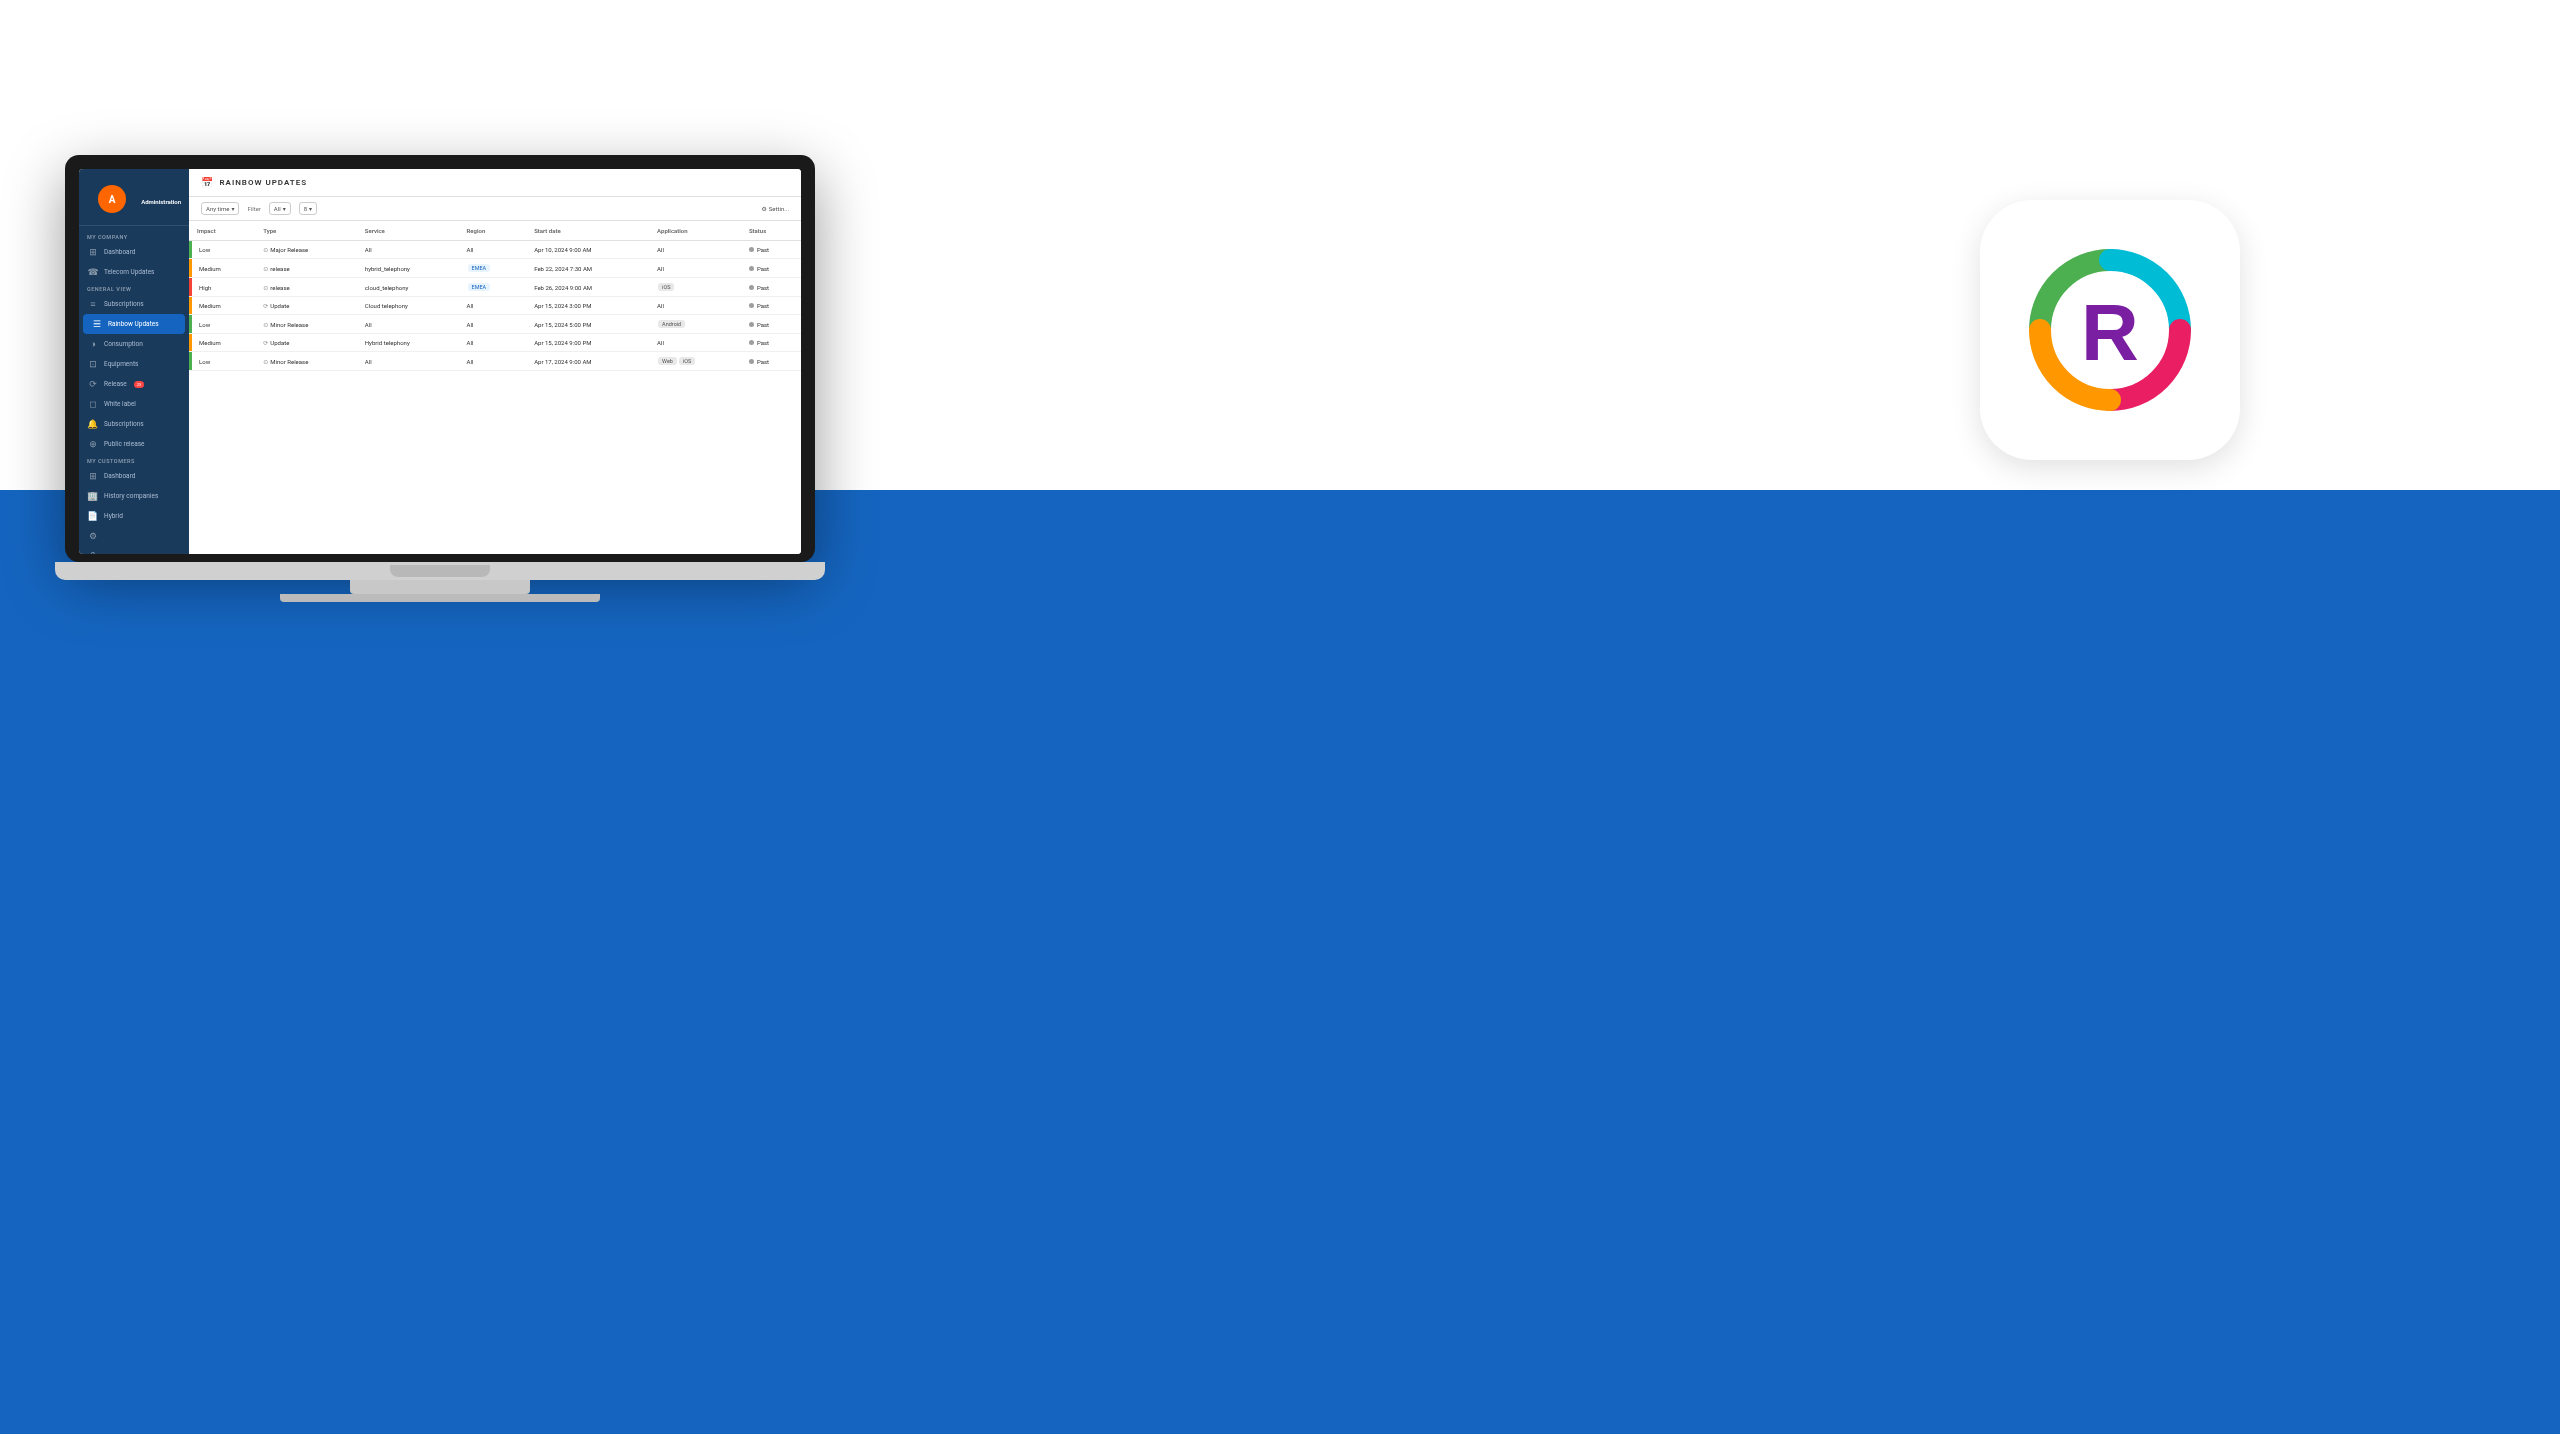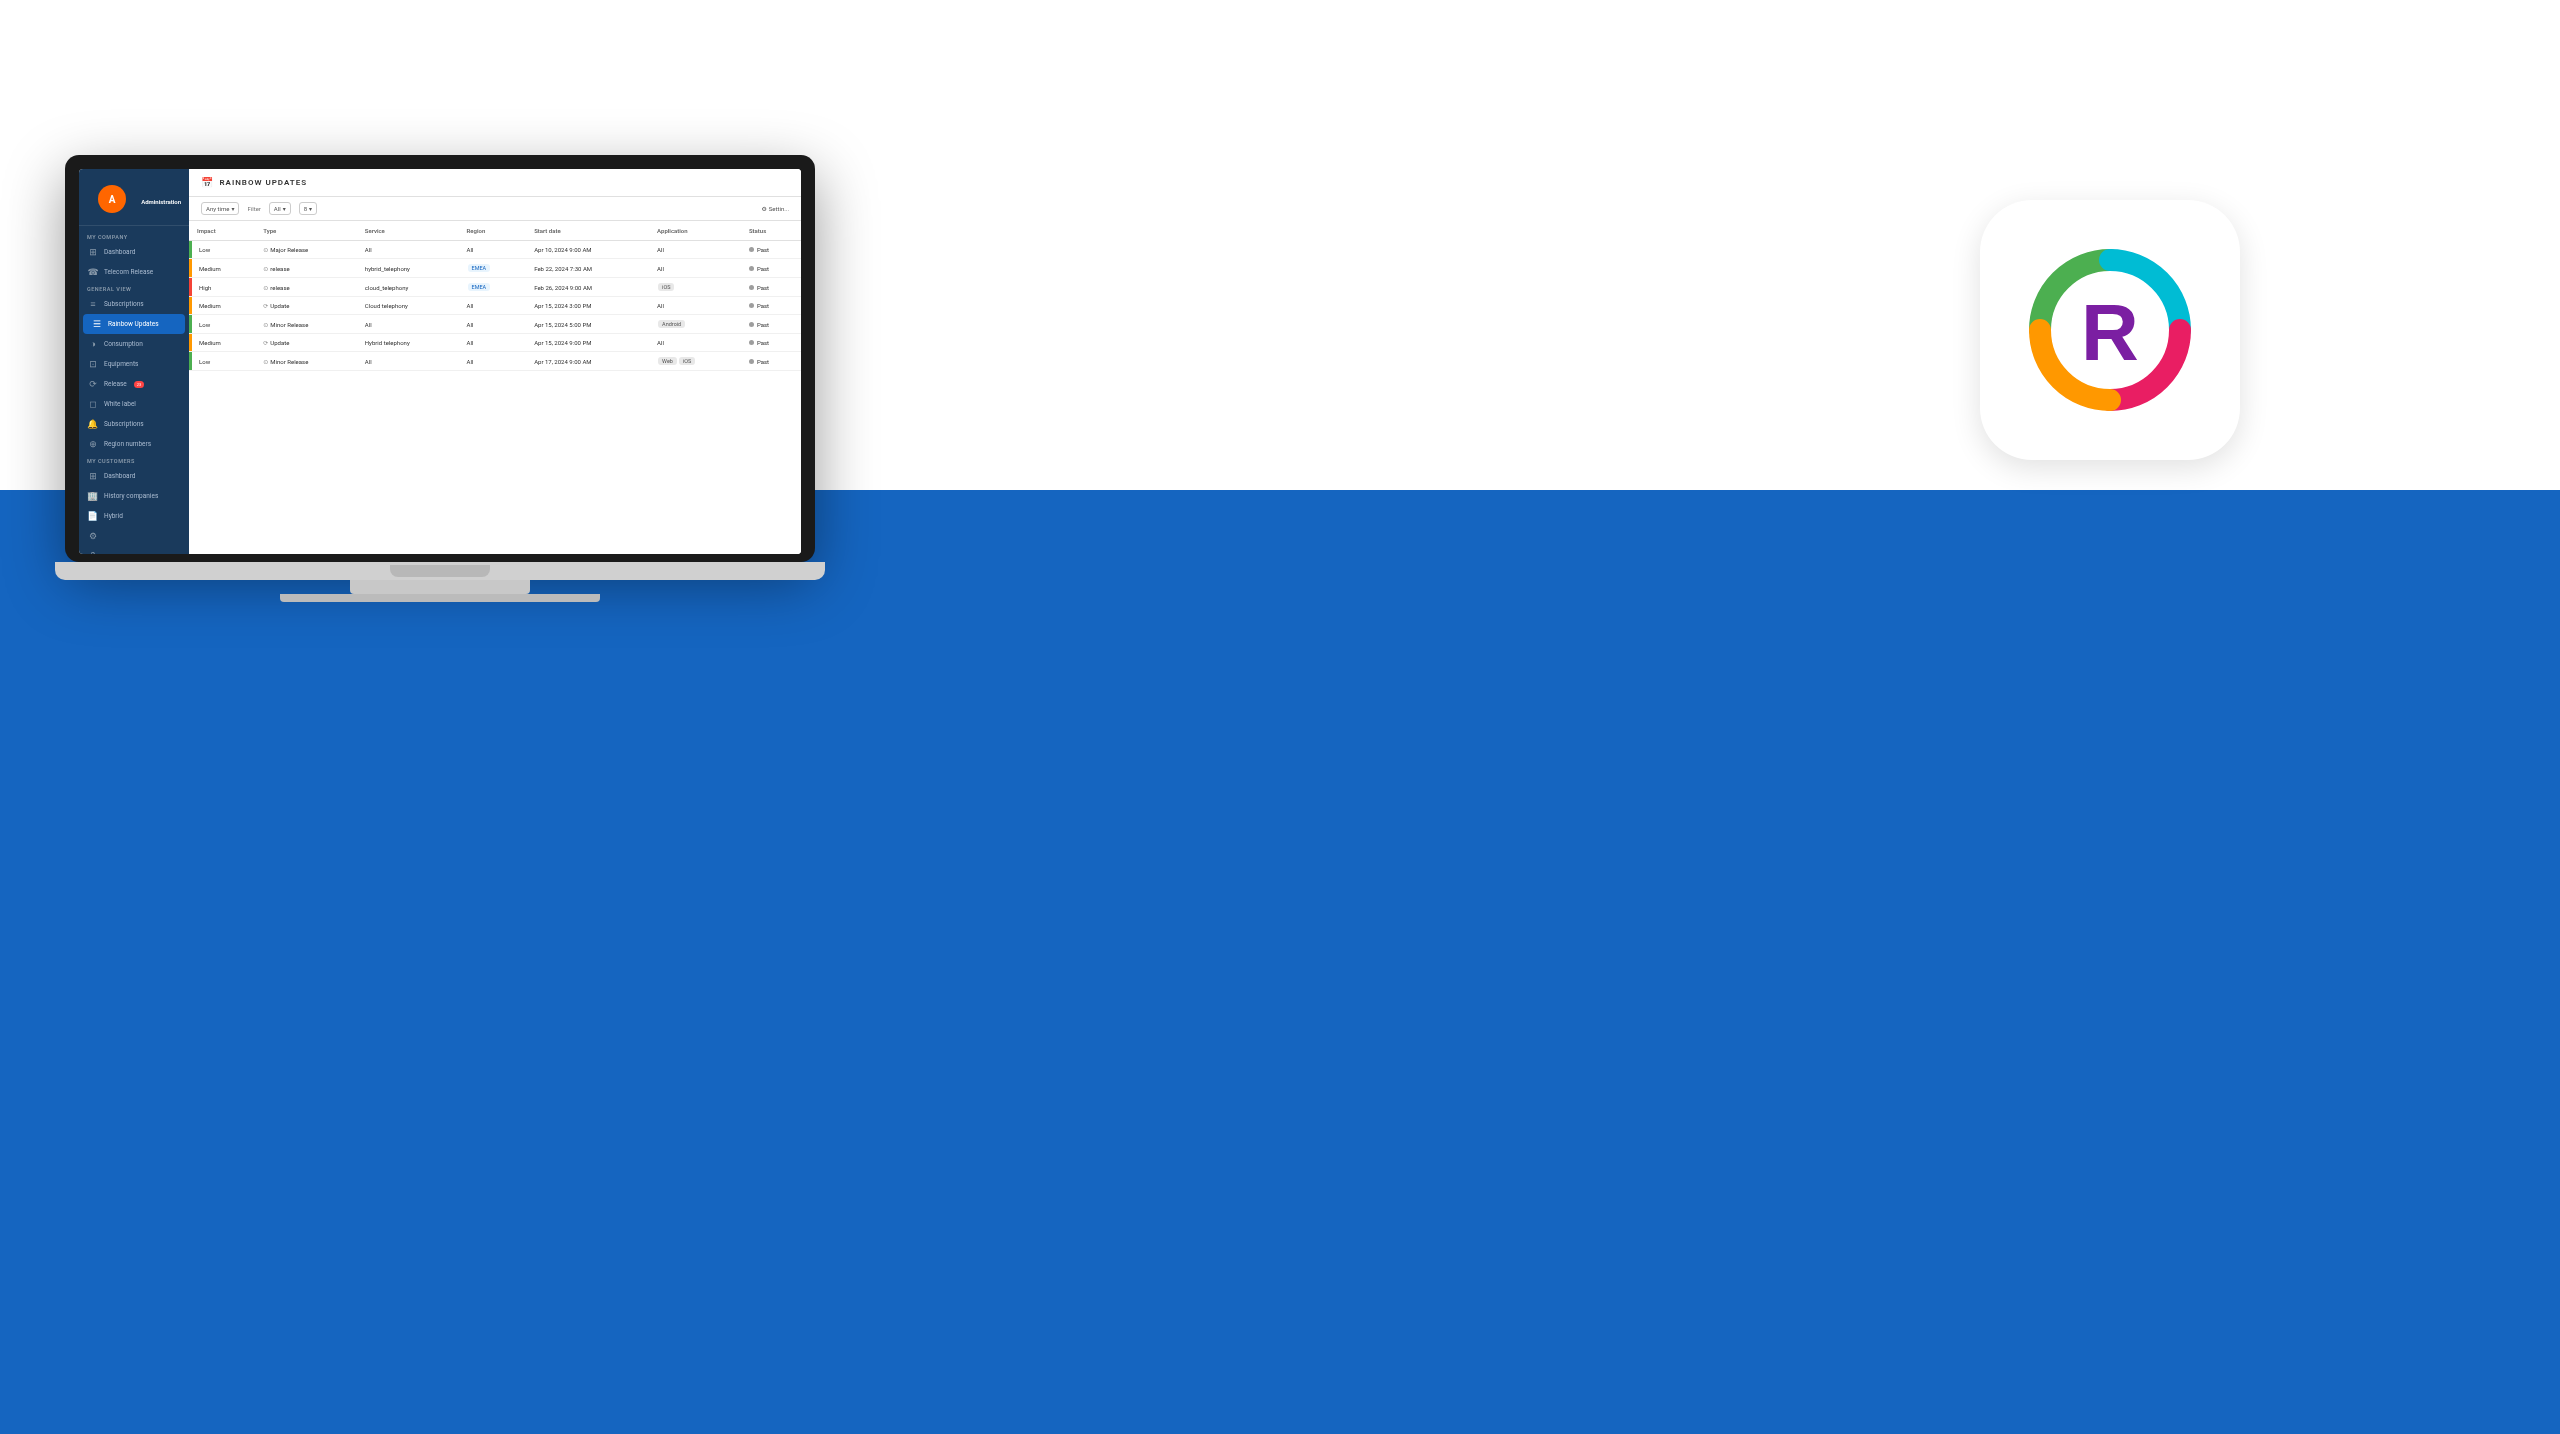--- a/index.html
+++ b/index.html
@@ -330,21 +330,21 @@
         </div>
 
         <div class="sidebar-section-label">MY COMPANY</div>
 
         <div class="sidebar-item">
           <div class="sidebar-icon">⊞</div>
           <span>Dashboard</span>
         </div>
         <div class="sidebar-item">
           <div class="sidebar-icon">☎</div>
-          <span>Telecom Release</span>
+          <span>Telecom Updates</span>
         </div>
 
         <div class="sidebar-section-label">GENERAL VIEW</div>
 
         <div class="sidebar-item">
           <div class="sidebar-icon">≡</div>
           <span>Subscriptions</span>
         </div>
         <div class="sidebar-item active">
           <div class="sidebar-icon">☰</div>
@@ -366,21 +366,21 @@
         <div class="sidebar-item">
           <div class="sidebar-icon">◻</div>
           <span>White label</span>
         </div>
         <div class="sidebar-item">
           <div class="sidebar-icon">🔔</div>
           <span>Subscriptions</span>
         </div>
         <div class="sidebar-item">
           <div class="sidebar-icon">⊕</div>
-          <span>Region numbers</span>
+          <span>Public release</span>
         </div>
 
         <div class="sidebar-section-label">MY CUSTOMERS</div>
 
         <div class="sidebar-item">
           <div class="sidebar-icon">⊞</div>
           <span>Dashboard</span>
         </div>
         <div class="sidebar-item">
           <div class="sidebar-icon">🏢</div>

